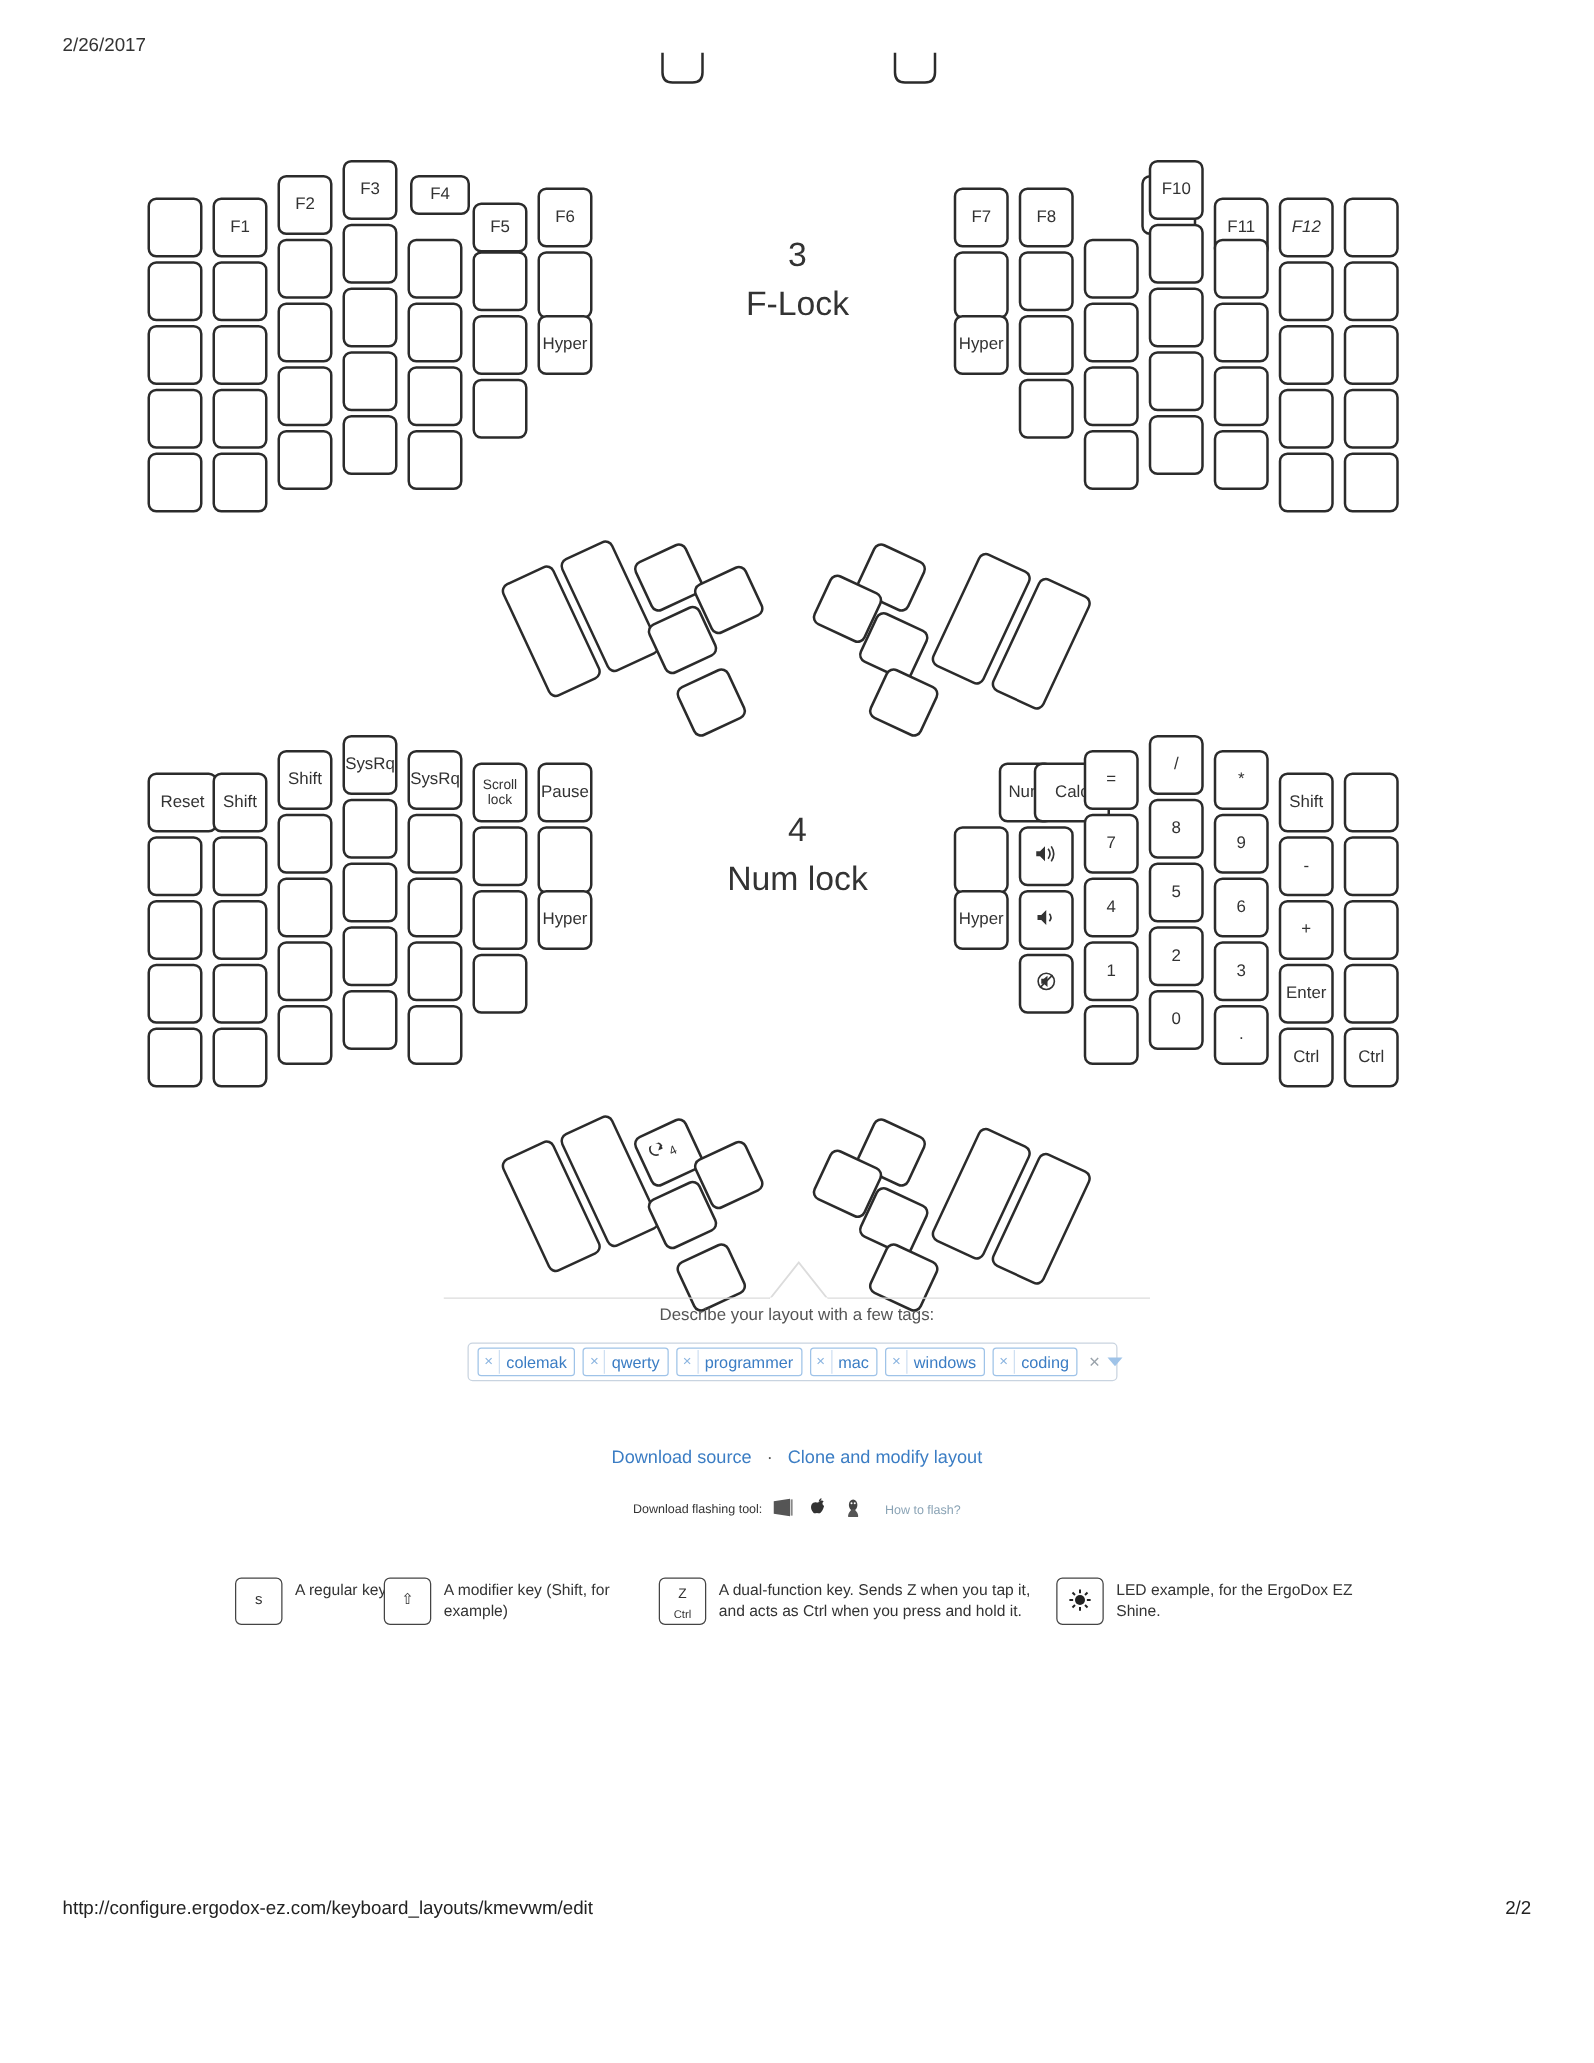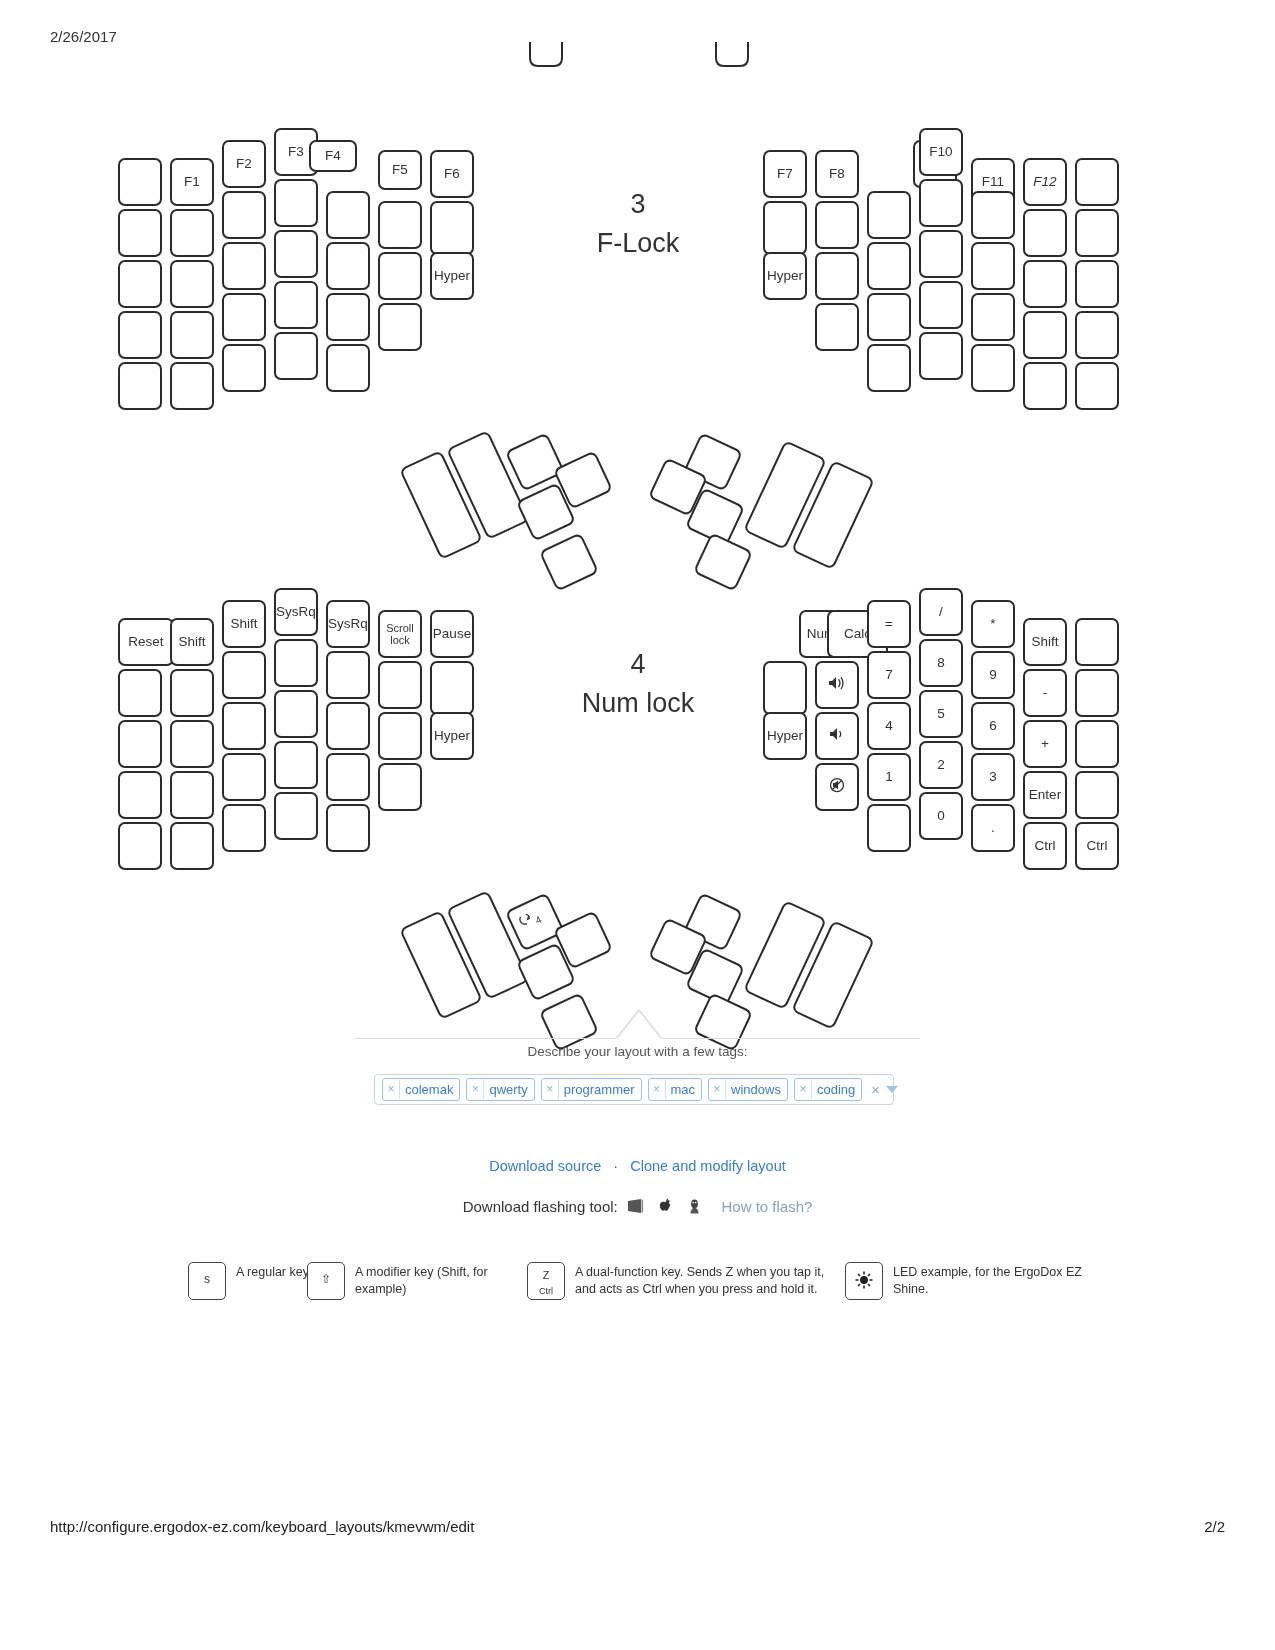--- a/index.html
+++ b/index.html
@@ -97,21 +97,21 @@
   
   .links-row {
     position:absolute; left:0; width:1275px; text-align:center; top:1158px;
     font-size:14.5px;
   }
   .links-row a { color:#3b7dc4; text-decoration:none; }
   .links-row .dot { color:#555; margin:0 8px; }
 
   .flash-row {
     position:absolute; left:0; width:1275px; top:1198px;
-    text-align:center; font-size:15px; color:#333;
+    text-align:center; font-size:10px; color:#333;
   }
   .flash-row .ic { display:inline-block; margin:0 5px; vertical-align:middle; }
   .flash-row .howto { color:#8aa3b5; margin-left:10px; }
 
   
   .legend { position:absolute; left:0; top:1262px; width:1275px; height:70px; }
   .legend-item { position:absolute; top:0; }
   .legend-key {
     position:absolute; left:0; top:0;
     width:36px; height:36px;
@@ -150,24 +150,24 @@
 <div class="key" style="left: 118px; top: 48px; width: 44px; height: 48px;"></div>
     <div class="key" style="left: 170px; top: 48px; width: 44px; height: 48px;">
       <div class="lbl one">F1</div>
     </div>
     <div class="key" style="left: 222px; top: 30px; width: 44px; height: 48px;">
       <div class="lbl one">F2</div>
     </div>
     <div class="key" style="left: 274px; top: 18px; width: 44px; height: 48px;">
       <div class="lbl one">F3</div>
     </div>
-    <div class="key" style="left: 309px; top: 30px; width: 44px; height: 32px; padding-left: 44px;">
+    <div class="key" style="left: 328px; top: 30px; width: 44px; height: 32px; padding-left: 44px;">
       <div class="lbl one">F4</div>
     </div>
-    <div class="key" style="left: 378px; top: 40px; width: 44px; height: 40px;">
+    <div class="key" style="left: 378px; top: 52px; width: 44px; height: 40px;">
       <div class="lbl one">F5</div>
     </div>
     <div class="key" style="left: 430px; top: 40px; width: 44px; height: 48px;">
       <div class="lbl one">F6</div>
     </div>
     <div class="key" style="left: 118px; top: 99px; width: 44px; height: 48px;"></div>
     <div class="key" style="left: 170px; top: 99px; width: 44px; height: 48px;"></div>
     <div class="key" style="left: 222px; top: 81px; width: 44px; height: 48px;"></div>
     <div class="key" style="left: 274px; top: 69px; width: 44px; height: 48px;"></div>
     <div class="key" style="left: 326px; top: 81px; width: 44px; height: 48px;"></div>

